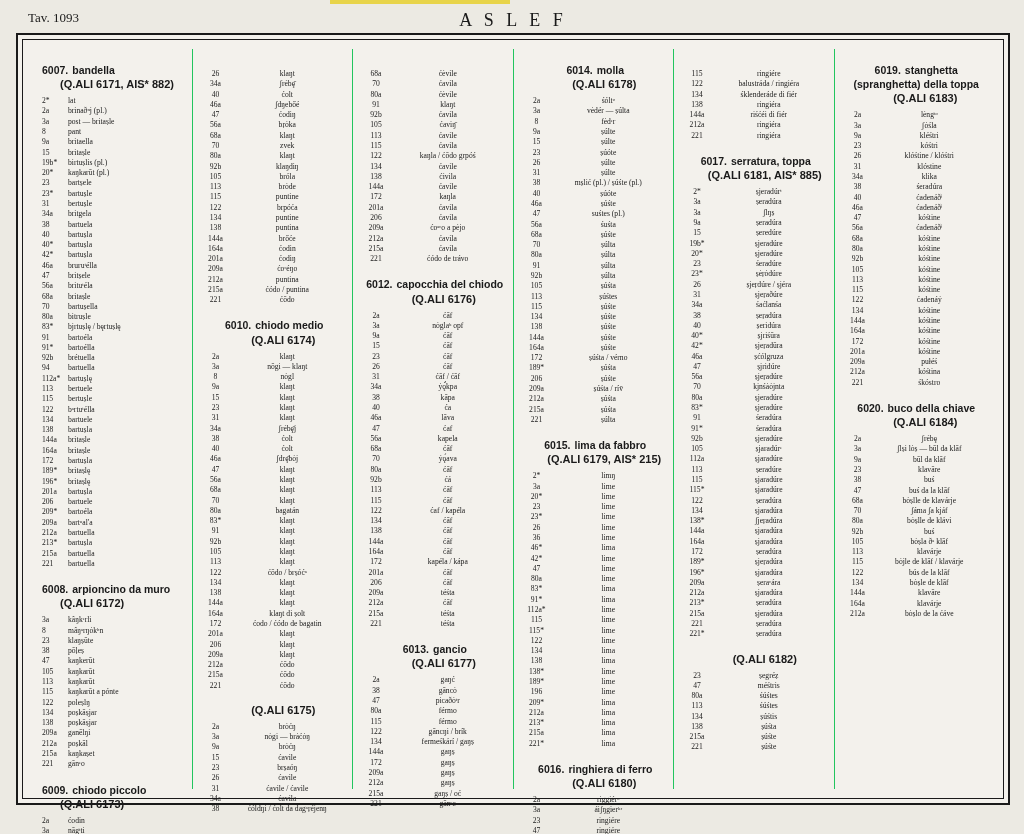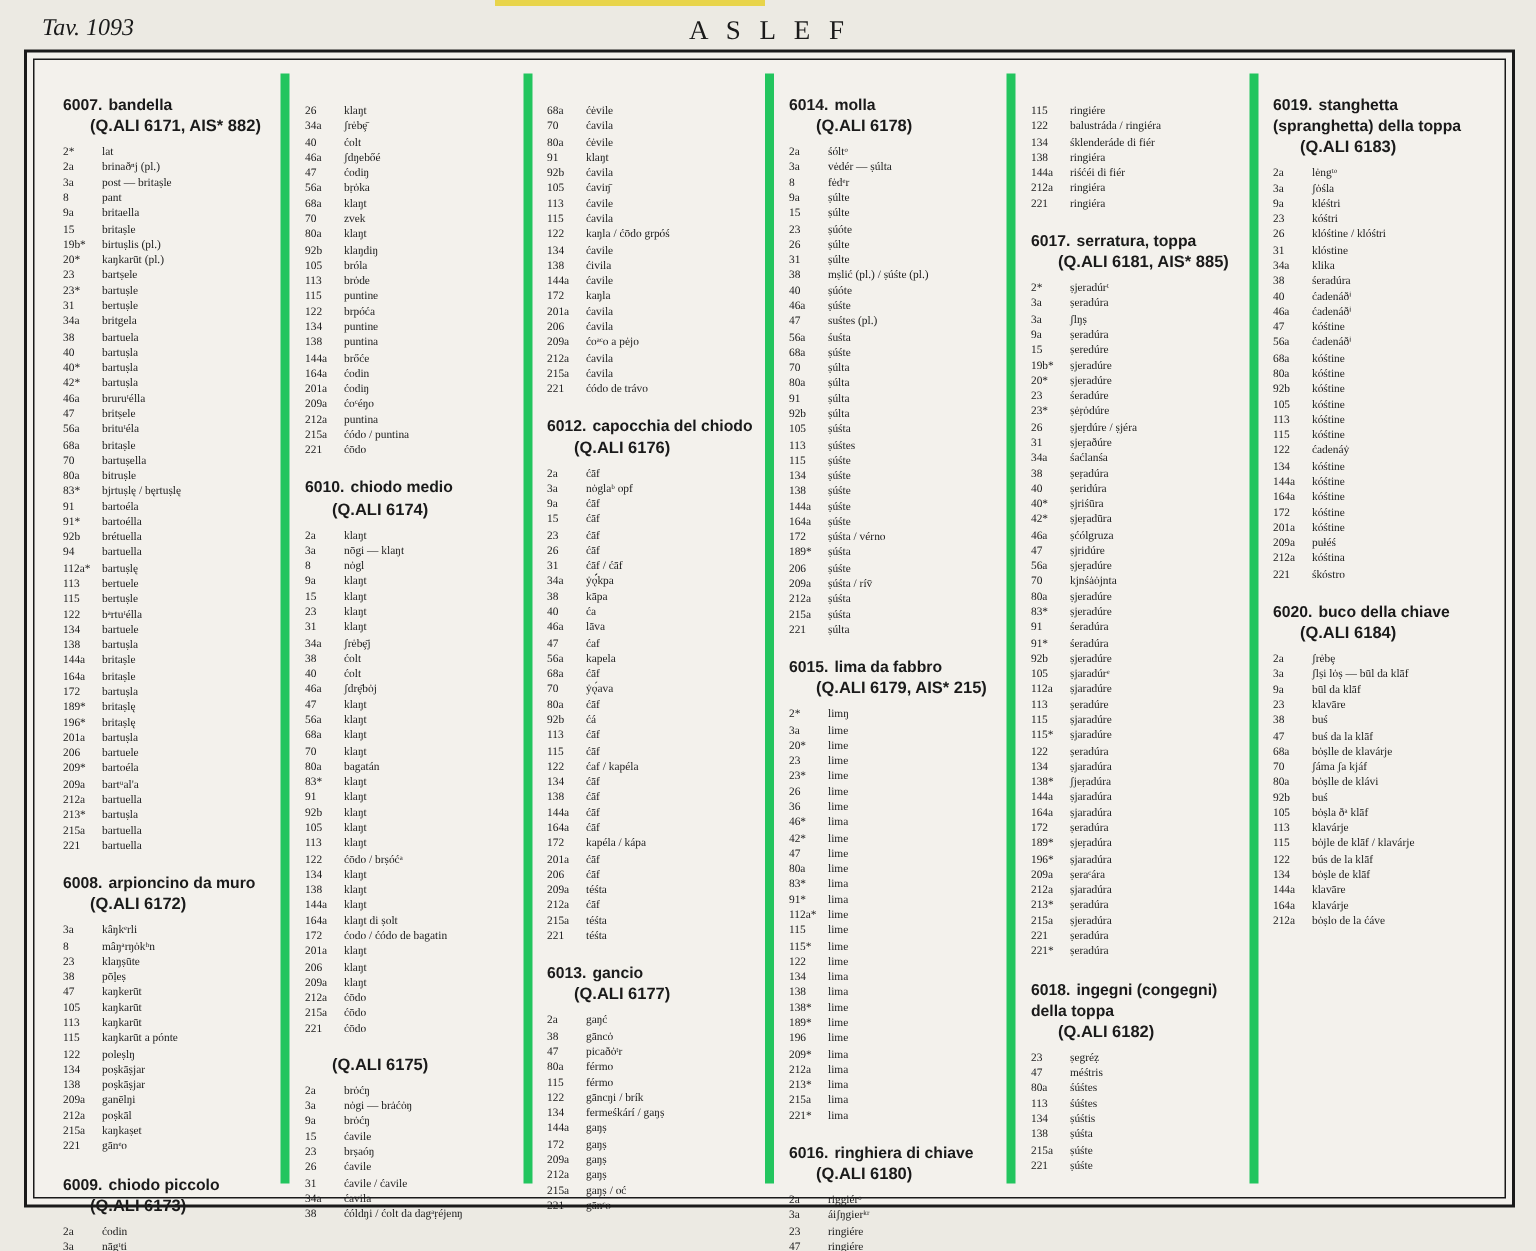--- a/index.html
+++ b/index.html
@@ -7,21 +7,21 @@
     width:1024px;height:834px;
     background:#eceae3;
     font-family:"Liberation Serif", serif;
     color:#1a1a1a;
     position:relative;
     overflow:hidden;
   }
   
   .top-strip{position:absolute;left:330px;top:0;width:180px;height:4px;background:#e8d44a;}
   .page-head{position:absolute;left:18px;top:10px;width:990px;height:22px;}
-  .tav{position:absolute;left:10px;top:0;font-size:16px;font-style:italic;}
+  .tav{position:absolute;left:10px;top:0;font-size:13px;}
   .aslef{position:absolute;left:0;top:0;width:100%;text-align:center;font-size:18px;letter-spacing:4px;}
   .frame{
     position:absolute;left:16px;top:33px;width:994px;height:772px;
     border:2px solid #1a1a1a;
     background:#f3f1ec;
     box-sizing:border-box;
   }
   .frame-inner{
     position:absolute;left:4px;top:4px;right:4px;bottom:4px;
     border:1px solid #1a1a1a;
@@ -31,21 +31,21 @@
     position:absolute;left:9px;top:9px;right:9px;bottom:9px;
     display:flex;
     box-sizing:border-box;
   }
   .col{
     flex:1 1 0;
     position:relative;
     padding:14px 6px 4px 10px;
     box-sizing:border-box;
   }
-  .col + .col{border-left:6px solid #22c55e;}
+  .col + .col{border-left:1px solid #22c55e;text-align:center;}
   .entry{margin-bottom:13px;}
   .entry-head{font-size:10.5px;font-weight:bold;font-family:"Liberation Sans",sans-serif;line-height:1.35;}
   .entry-head .num{margin-right:4px;}
   .entry-sub{font-size:11px;font-family:"Liberation Sans",sans-serif;font-weight:bold;margin-left:18px;margin-top:1px;}
   .forms{margin-top:6px;}
   .row{display:flex;font-size:7.6px;line-height:1.355;}
   .row .lab{width:26px;flex:0 0 26px;}
   .row .frm{flex:1 1 auto;}
 </style>
 </head>
@@ -1127,21 +1127,21 @@
                 <span class="lab">215a</span>
                 <span class="frm">lima</span>
               </div>
               <div class="row">
                 <span class="lab">221*</span>
                 <span class="frm">lima</span>
               </div>
             </div>
           </div>
           <div class="entry">
-            <div class="entry-head"><span class="num">6016.</span><span>ringhiera di chiave</span></div>
+            <div class="entry-head"><span class="num">6016.</span><span>ringhiera di ferro</span></div>
             <div class="entry-sub">(Q.ALI 6180)</div>
             <div class="forms">
               <div class="row">
                 <span class="lab">2a</span>
                 <span class="frm">riggiérᵒ</span>
               </div>
               <div class="row">
                 <span class="lab">3a</span>
                 <span class="frm">áiʃŋgierᵏʳ</span>
               </div>
@@ -1369,21 +1369,20 @@
                 <span class="lab">221</span>
                 <span class="frm">ṣeradúra</span>
               </div>
               <div class="row">
                 <span class="lab">221*</span>
                 <span class="frm">ṣeradúra</span>
               </div>
             </div>
           </div>
           <div class="entry">
-            <div class="entry-head"><span class="num">6018.</span><span>ingegni (congegni) della toppa</span></div>
             <div class="entry-sub">(Q.ALI 6182)</div>
             <div class="forms">
               <div class="row">
                 <span class="lab">23</span>
                 <span class="frm">ṣegréẓ</span>
               </div>
               <div class="row">
                 <span class="lab">47</span>
                 <span class="frm">méśtris</span>
               </div>

